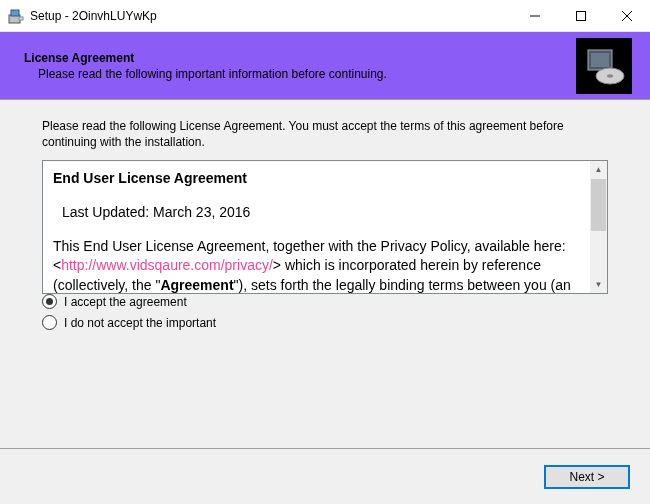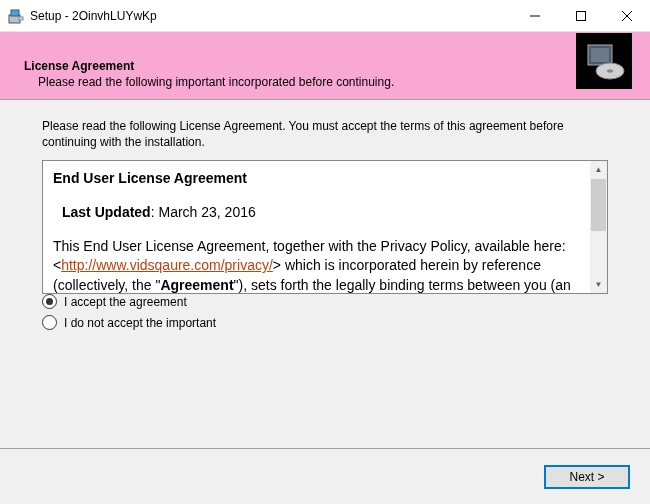--- a/index.html
+++ b/index.html
@@ -26,24 +26,24 @@
 .titlebar-text { font-size: 12px; color: #000; }
 .win-controls { margin-left: auto; display: flex; }
 .win-btn {
   width: 46px; height: 30px;
   display: flex; align-items: center; justify-content: center;
   color: #000;
 }
 
 .header {
   height: 68px;
-  background: #f9a8d4;
+  background: #8b5cf6;
   border-bottom: 1px solid #a0a0a0;
   display: flex;
-  align-items: flex-end;
+  align-items: center;
   padding: 10px 18px 10px 24px;
 }
 .header-text { flex: 1; }
 .header-title { font-size: 12px; font-weight: bold; color: #000; margin-bottom: 2px; }
 .header-sub { font-size: 12px; color: #000; padding-left: 14px; }
 .header-icon {
   width: 56px; height: 56px;
   background: #000;
   display: flex; align-items: center; justify-content: center;
 }
@@ -79,22 +79,22 @@
 }
 .eula-scroll .thumb {
   position: absolute;
   top: 18px; left: 1px; right: 1px;
   height: 52px;
   background: #cdcdcd;
 }
 .eula-content { padding-right: 18px; }
 .eula-h { font-weight: bold; font-size: 14px; margin-bottom: 14px; margin-top: 4px;}
 .eula-upd { font-size: 14px; margin-bottom: 14px; }
-.eula-upd b { font-weight: bold; padding-left: 9px; }
-.eula-body a { color: #c2410c; text-decoration: underline; }
+.eula-upd b { font-weight: normal; padding-left: 9px; }
+.eula-body a { color: #ec4899; }
 
 .radios { }
 .radio-row {
   display: flex; align-items: center;
   margin-bottom: 6px;
   font-size: 12px;
 }
 .radio {
   width: 15px; height: 15px;
   border: 1px solid #333;
@@ -161,21 +161,21 @@
           <line x1="0" y1="0" x2="10" y2="10" stroke="currentColor" stroke-width="1"></line>
           <line x1="10" y1="0" x2="0" y2="10" stroke="currentColor" stroke-width="1"></line>
         </svg>
     </div>
   </div>
 </div>
 
 <div class="header">
   <div class="header-text">
     <div class="header-title">License Agreement</div>
-    <div class="header-sub">Please read the following important incorporated before continuing.</div>
+    <div class="header-sub">Please read the following important information before continuing.</div>
   </div>
   <div class="header-icon">
     <svg width="48" height="48" viewBox="0 0 48 48">
       <rect x="8" y="8" width="24" height="20" fill="#4a5a6a" stroke="#aaa"></rect>
       <rect x="11" y="11" width="18" height="14" fill="#6a7a8a"></rect>
       <ellipse cx="30" cy="34" rx="14" ry="8" fill="#d0d0d0" stroke="#888"></ellipse>
       <ellipse cx="30" cy="34" rx="3" ry="1.7" fill="#888"></ellipse>
     </svg>
   </div>
 </div>

